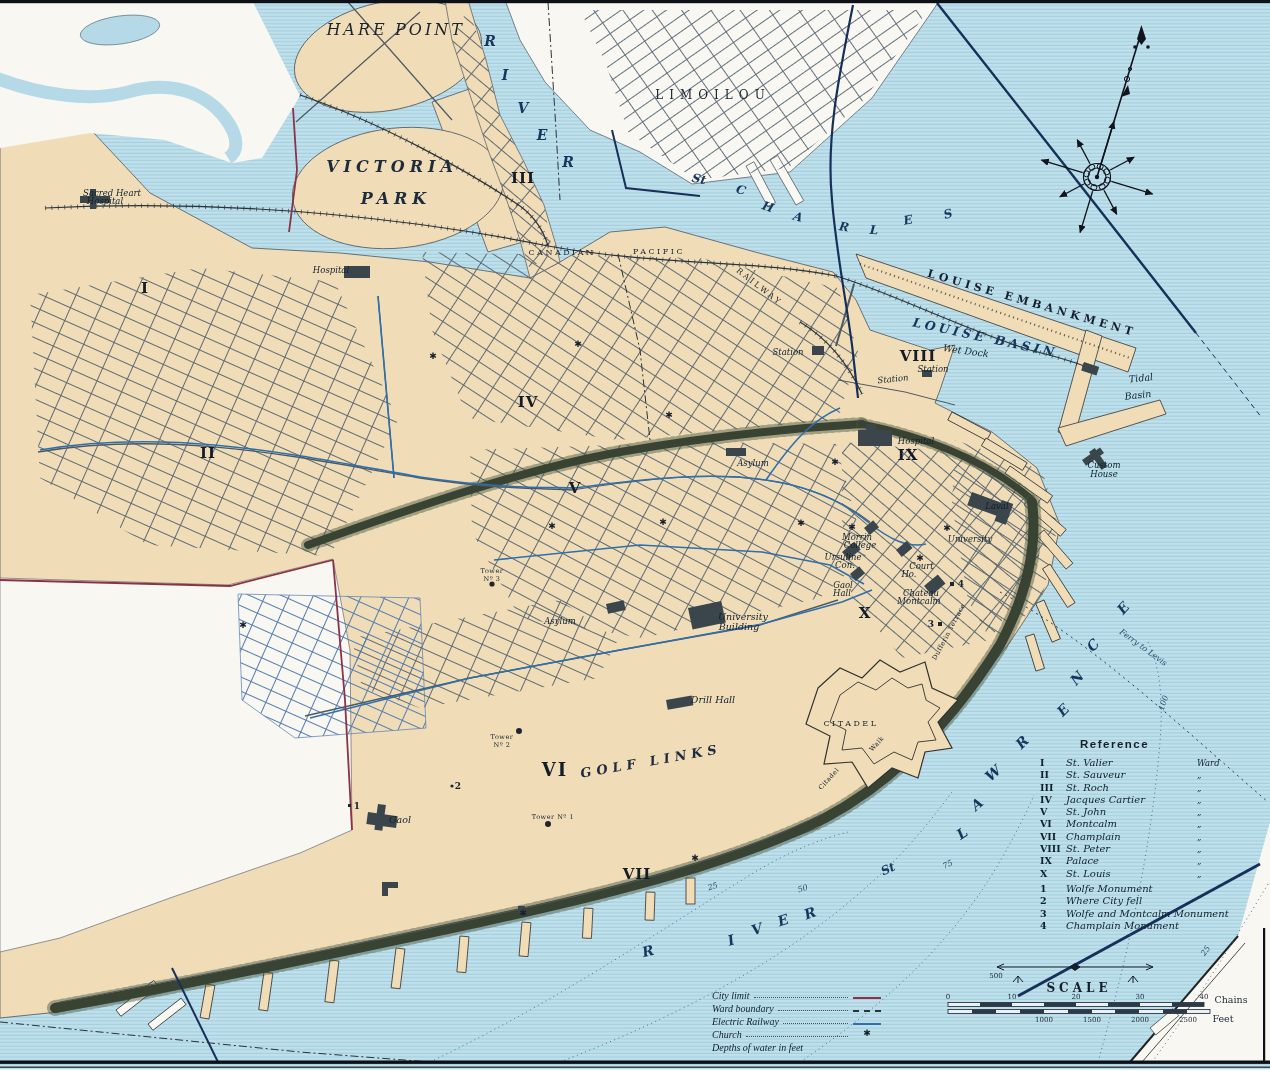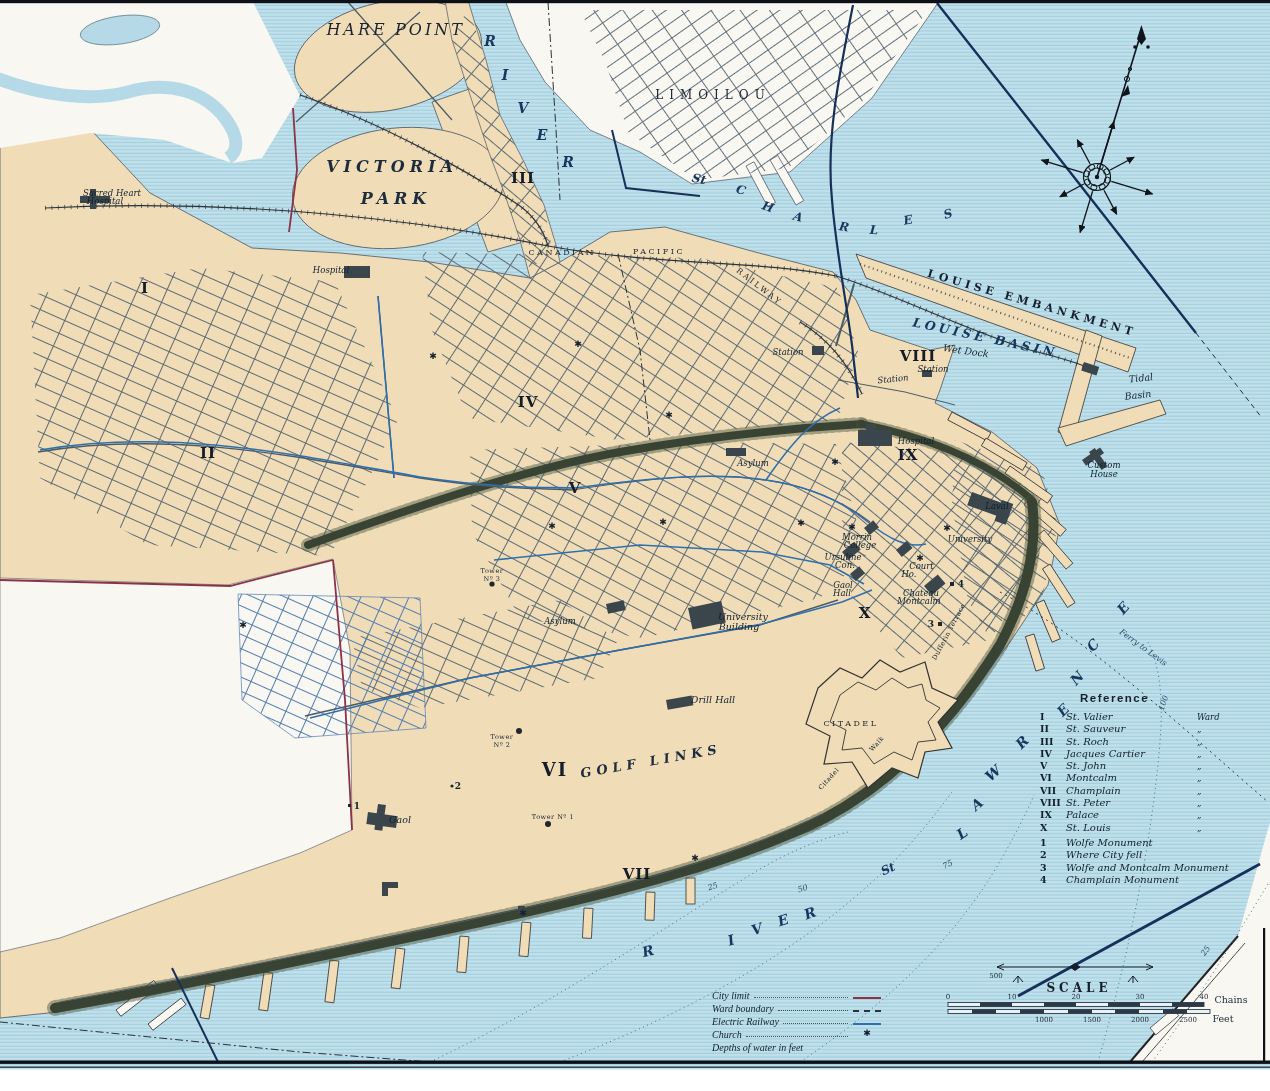--- a/index.html
+++ b/index.html
@@ -24,21 +24,21 @@
   .wl2{font-style:italic;font-weight:700;font-size:12px;color:#16365c;}
   .place{font-style:italic;font-size:9.5px;color:#10202e;}
   .place8{font-style:italic;font-size:8.5px;color:#10202e;}
   .tiny{font-size:6.5px;letter-spacing:.5px;color:#10202e;}
   .marker{font-size:9px;font-weight:700;color:#10202e;}
   .depth{font-style:italic;font-size:8px;color:#27506a;}
   .tick{font-size:7px;color:#1e2838;}
   .unit{font-size:9.5px;color:#1e2838;}
   .church{position:absolute;font-size:9px;color:#16202c;transform:translate(-50%,-50%);}
   
-  #reference{position:absolute;left:1040px;top:692px;width:205px;z-index:6;}
+  #reference{position:absolute;left:1040px;top:738px;width:205px;z-index:6;}
   #ref-heading{font-family:"Liberation Sans",sans-serif;font-weight:700;font-size:11.5px;
                letter-spacing:1.5px;color:#17212d;margin-left:40px;margin-bottom:7px;}
   .ref-row{display:flex;align-items:baseline;height:12.3px;color:#10202e;}
   .ref-num{width:26px;font-size:9.5px;font-weight:700;}
   .ref-name{flex:1;font-style:italic;font-size:10px;}
   .ref-suf{width:48px;font-style:italic;font-size:8.5px;}
   .ref-gap{height:3px;}
   
   #legend{position:absolute;left:712px;top:988px;width:170px;z-index:6;font-family:Liberation Serif, serif;}
   .leg-row{display:flex;align-items:flex-end;height:13px;color:#10202e;}

